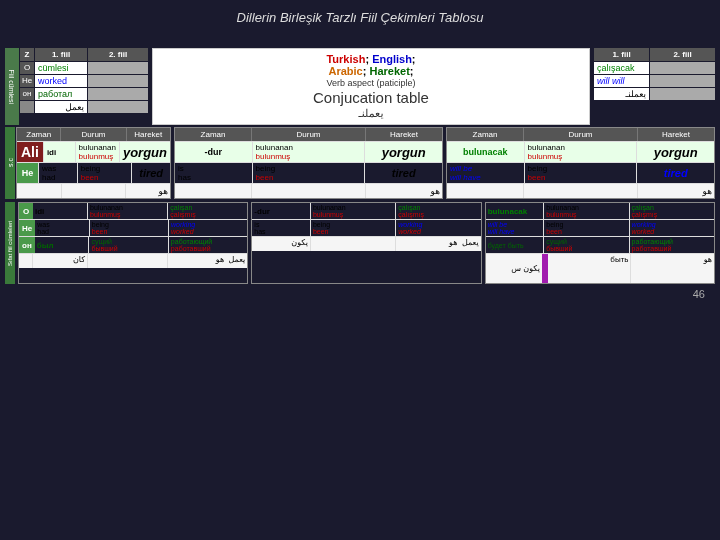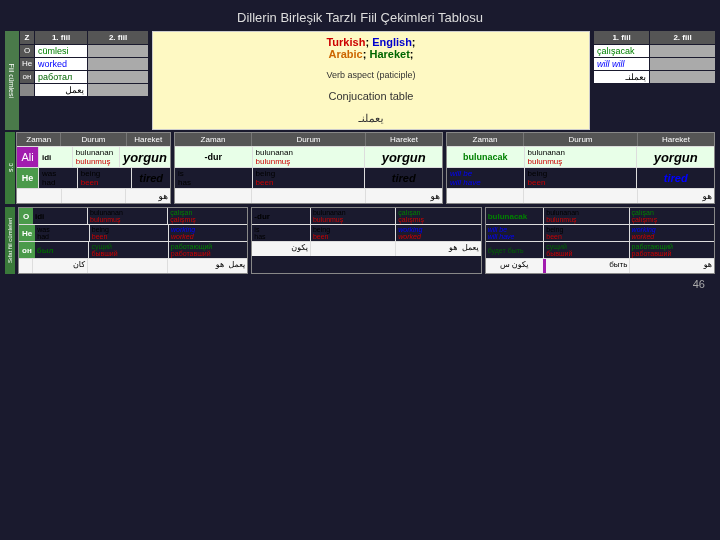--- a/index.html
+++ b/index.html
@@ -12,21 +12,22 @@
       overflow: hidden;
       display: flex;
       flex-direction: column;
       align-items: center;
       justify-content: flex-start;
     }
     .page-title {
       color: #ddd;
       font-size: 13px;
       text-align: center;
-      margin: 10px 0 6px 0;
+      margin: 10px 0 23px 0;
+      font-style: italic;
     }
     .fiil-cumlesi-label {
       writing-mode: vertical-rl;
       text-orientation: mixed;
       transform: rotate(180deg);
       background: #4a7a4a;
       color: white;
       font-size: 8px;
       padding: 2px;
       text-align: center;
@@ -73,27 +74,27 @@
         <div style="width:60px; background:#aaa; padding:1px 3px; font-size:9px;"></div>
       </div>
       <div style="display:flex; gap:1px;">
         <div style="width:14px; background:#888; padding:1px;"></div>
         <div style="width:52px; background:white; padding:1px 3px; font-size:9px; text-align:right; direction:rtl;">يعمل</div>
         <div style="width:60px; background:#aaa; padding:1px;"></div>
       </div>
     </div>
   </div>
 
-  <div style="background:#fef9c3; border:1px solid #ccc; padding:4px 8px; text-align:center; flex:1; display:flex; flex-direction:column; gap:10px; justify-content:center;">
+  <div style="background:#ffffff; border:1px solid #ccc; padding:4px 8px; text-align:center; flex:1; display:flex; flex-direction:column; gap:1px; justify-content:center;">
     <div style="font-size:11px; font-weight:bold;">
       <span style="color:#cc0000;">Turkish</span><span>; </span><span style="color:#0000cc;">English</span><span>; </span><br>
       <span style="color:#cc6600;">Arabic</span><span>; </span><span style="color:#006600;">Hareket</span><span>;</span>
     </div>
     <div style="font-size:9px; color:#333;">Verb aspect (paticiple)</div>
-    <div style="font-size:11px; color:#333;">Conjucation table</div>
+    <div style="font-size:15px; color:#333;">Conjucation table</div>
     <div style="font-size:11px; direction:rtl; color:#333;">يعملنـ</div>
   </div>
 
   <div style="display:flex; flex-direction:column; gap:1px;">
     <div style="display:flex; gap:1px;">
       <div style="width:55px; background:#555; color:white; text-align:center; padding:2px 1px; font-size:8px; font-weight:bold;">1. fiil</div>
       <div style="width:65px; background:#555; color:white; text-align:center; padding:2px 1px; font-size:8px; font-weight:bold;">2. fiil</div>
     </div>
     <div style="display:flex; gap:1px;">
       <div style="width:55px; background:white; padding:1px 3px; font-size:9px; color:green;">çalışacak</div>
@@ -116,21 +117,21 @@
     <div style="writing-mode:vertical-rl; transform:rotate(180deg); background:#3a7a3a; color:white; font-size:7px; padding:1px; text-align:center; display:flex; align-items:center; justify-content:center; min-width:10px;">s.c</div>
     <div style="display:flex; flex-direction:column; border:1px solid #888; min-width:155px;">
 
       <div style="display:flex; background:#555; color:white; font-size:8px;">
         <div style="flex:1; text-align:center; padding:2px 1px; border-right:1px solid #777;">Zaman</div>
         <div style="flex:1.5; text-align:center; padding:2px 1px; border-right:1px solid #777;">Durum</div>
         <div style="flex:1; text-align:center; padding:2px 1px;">Hareket</div>
       </div>
 
       <div style="display:flex; border-top:1px solid #ddd; background:#e8ffe8; min-height:20px;">
-        <div style="display:flex; align-items:center; justify-content:center; padding:2px 4px; border-right:1px solid #ddd; background:#a21caf; color:white; font-weight:normal; font-size:11px; min-width:22px;">Ali</div>
+        <div style="display:flex; align-items:center; justify-content:center; padding:2px 4px; border-right:1px solid #ddd; background:#7f1d1d; color:white; font-weight:bold; font-size:14px; min-width:22px;">Ali</div>
         <div style="flex:1; padding:1px 3px; border-right:1px solid #ddd; display:flex; flex-direction:column; justify-content:center;">
           <span style="font-size:8px; font-weight:bold;">idi</span>
         </div>
         <div style="flex:1.5; padding:1px 3px; border-right:1px solid #ddd; display:flex; flex-direction:column; justify-content:center;">
           <span style="font-size:8px; display:block;">bulunanan</span>
           <span style="font-size:8px; display:block; color:#cc0000;">bulunmuş</span>
         </div>
         <div style="flex:1; padding:1px 3px; display:flex; align-items:center; justify-content:center; font-style:italic; font-weight:bold; font-size:13px;">yorgun</div>
       </div>
 
@@ -356,20 +357,20 @@
         <span style="font-size:7px; display:block; color:darkgreen;">сущий</span>
         <span style="font-size:7px; display:block; color:#cc0000;">бывший</span>
       </div>
       <div style="flex:1.5; padding:1px 2px; display:flex; flex-direction:column; justify-content:center;">
         <span style="font-size:7px; display:block; color:green;">работающий</span>
         <span style="font-size:7px; display:block; color:#cc0000;">работавший</span>
       </div>
     </div>
 
     <div style="display:flex; min-height:14px; background:#f5f5f5;">
-      <div style="flex:1; padding:1px 2px; border-right:3px solid #a21caf; text-align:center; font-size:8px; direction:rtl;">يكون س</div>
+      <div style="flex:1; padding:10px 2px; border-right:6px solid #a21caf; text-align:right; font-size:8px; direction:rtl;">يكون س</div>
       <div style="flex:1.5; padding:1px 2px; border-right:1px solid #ddd; text-align:right; font-size:8px; direction:rtl;">быть</div>
       <div style="flex:1.5; padding:1px 2px; text-align:right; font-size:8px; direction:rtl;">هو</div>
     </div>
   </div>
 </div>
 
 <div style="color:#aaa; font-size:11px; text-align:right; width:710px; margin-top:4px; padding-right:10px;">46</div>
 
 </body></html>

